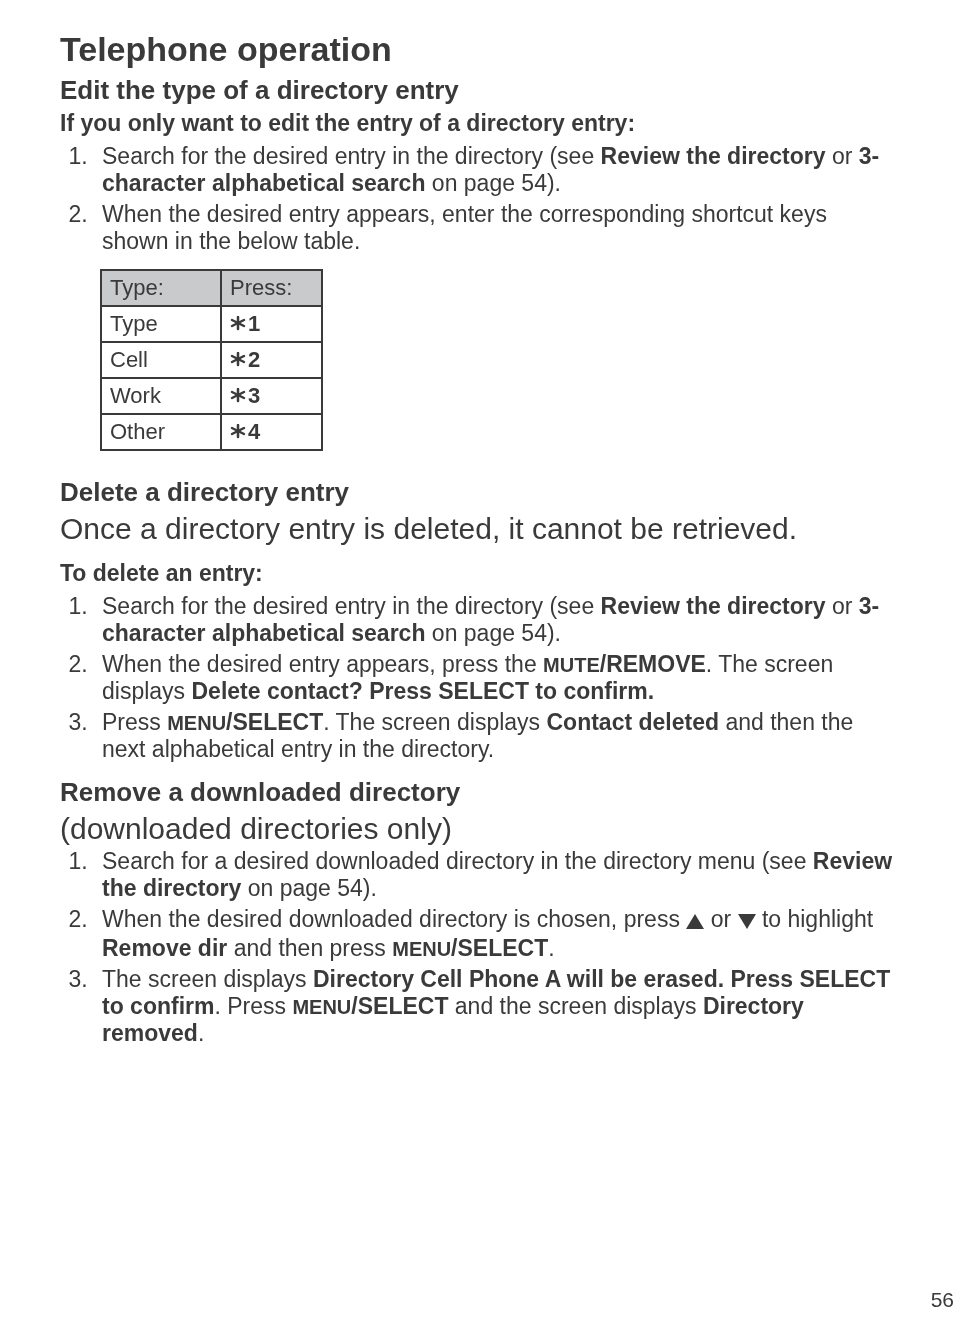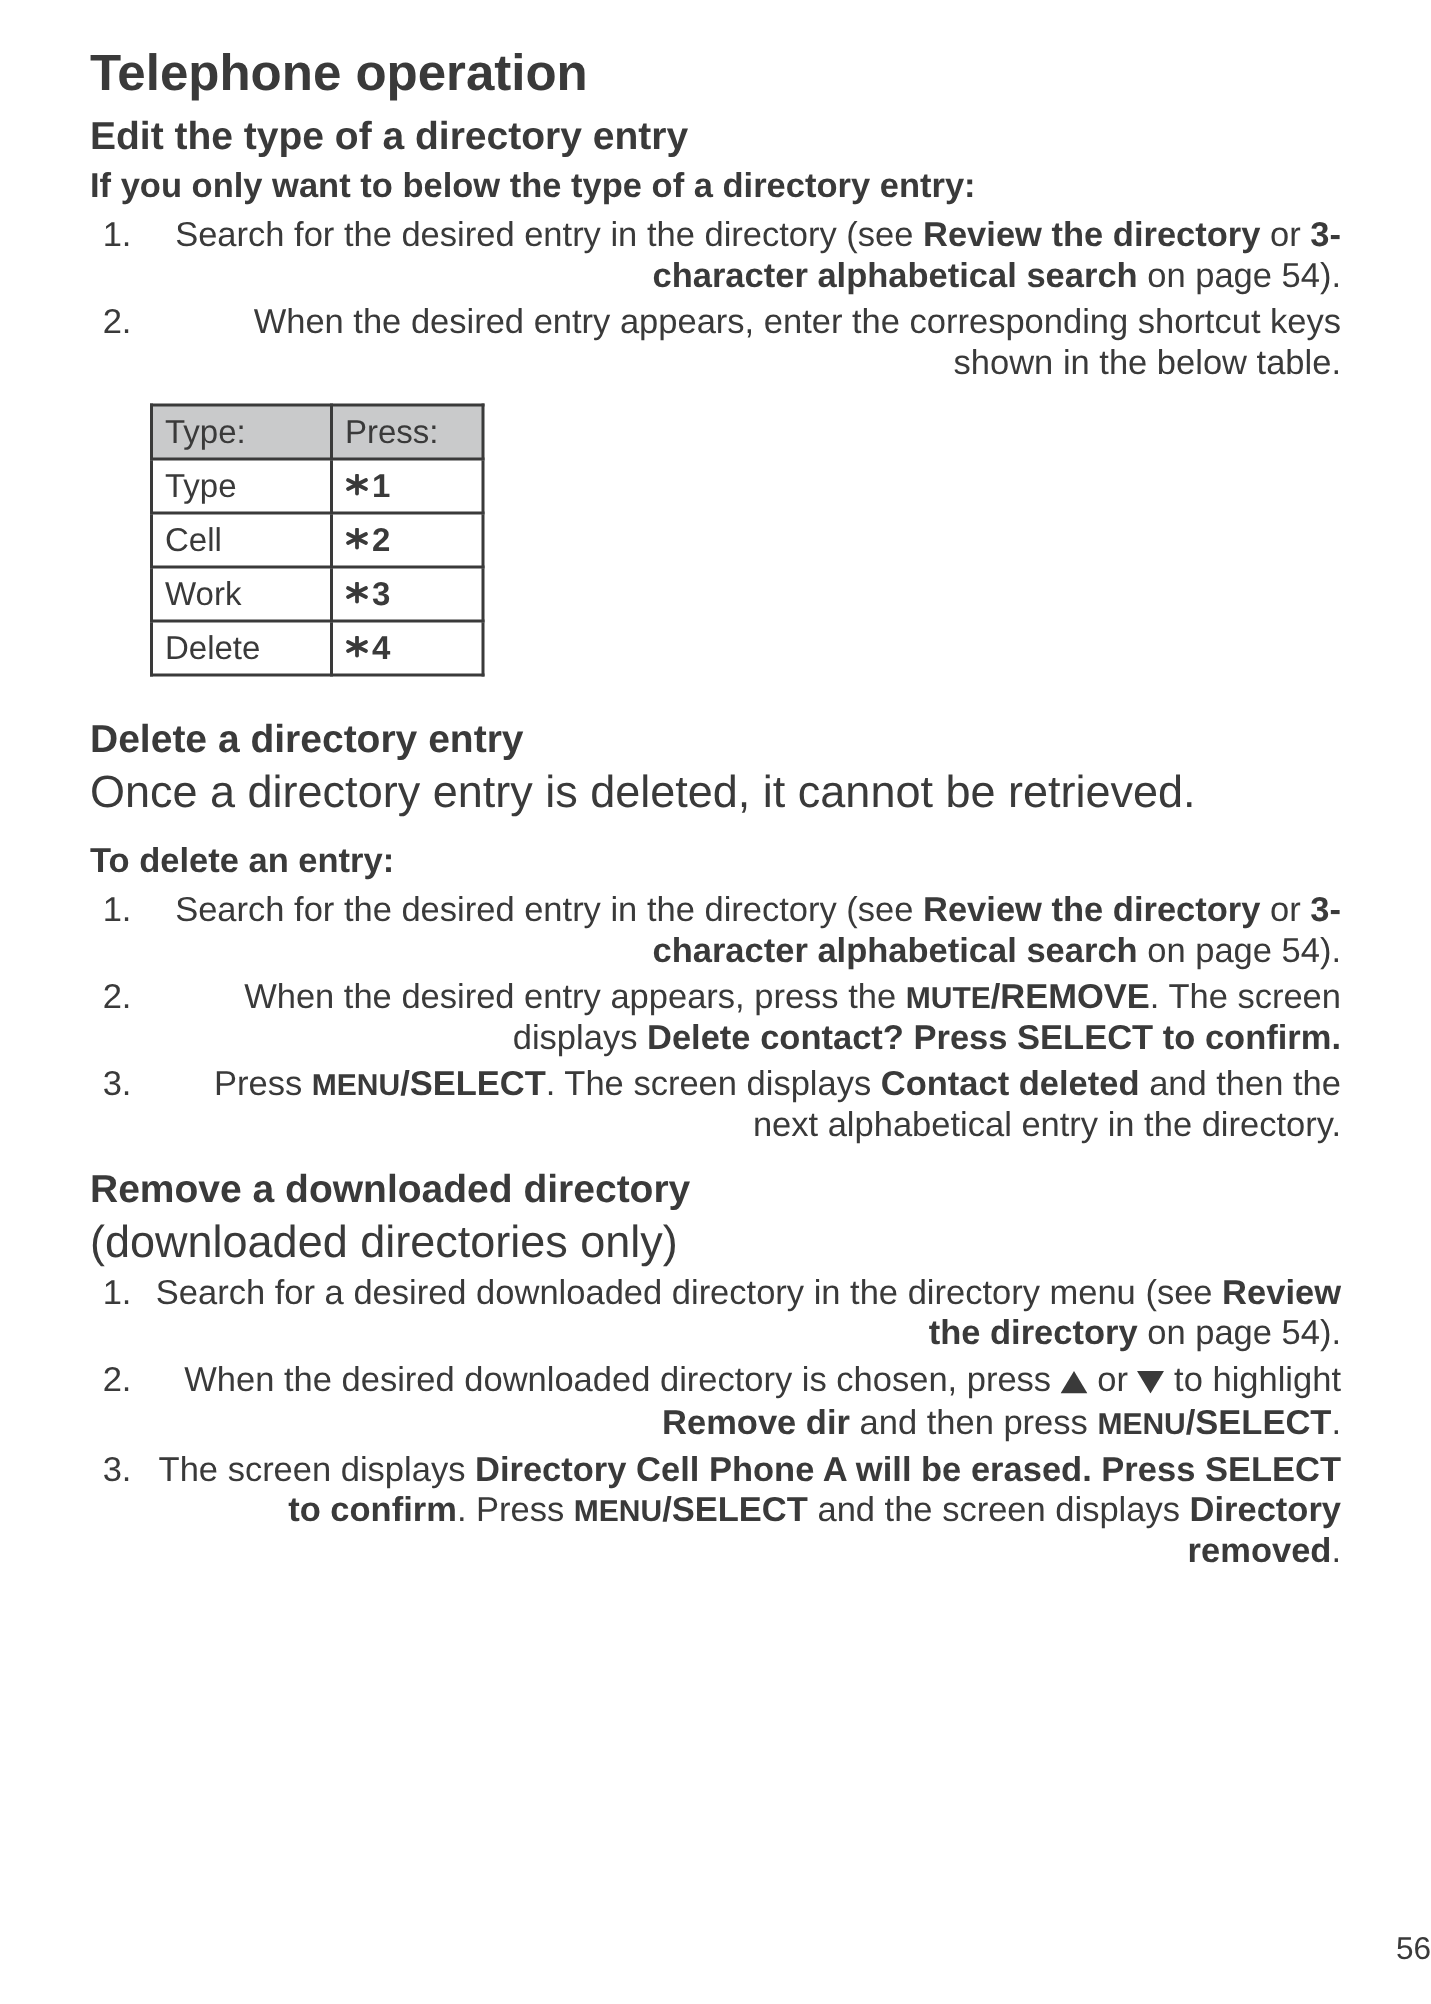--- a/index.html
+++ b/index.html
@@ -28,21 +28,20 @@
       margin: 4px 0 6px 0;
     }
     ol.steps {
       margin: 0 0 14px 0;
       padding-left: 34px;
       font-size: 23px;
     }
     ol.steps li {
       padding-left: 8px;
       margin-bottom: 4px;
-      text-align: right;
     }
     .b { font-weight: bold; }
     p.body {
       font-size: 30px;
       margin: 2px 0 14px 0;
     }
     table.shortcut {
       border-collapse: collapse;
       margin: 6px 0 26px 40px;
     }
@@ -78,21 +77,21 @@
       font-size: 21px;
     }
   </style>
 </head>
 <body>
 
 <h1 class="title">Telephone operation</h1>
 
 <div>
   <h2 class="subtitle">Edit the type of a directory entry</h2>
-  <p class="boldline">If you only want to below the type of a directory entry:</p>
+  <p class="boldline">If you only want to edit the entry of a directory entry:</p>
   <ol class="steps">
     <li>
       <span>Search for the desired entry in the directory (see </span><span class="b">Review the directory</span><span> or </span><span class="b">3-character alphabetical search</span><span> on page 54).</span>
     </li>
     <li>When the desired entry appears, enter the corresponding shortcut keys shown in the below table.</li>
   </ol>
 
   <table class="shortcut">
     <tbody>
         <tr>
@@ -123,21 +122,21 @@
       <td>Work</td>
       <td><span class="star-num"><svg width="16" height="18" viewBox="0 0 16 18">
                 <g stroke="#3a3a3a" stroke-width="2.5" stroke-linecap="round">
                   <line x1="8" y1="1" x2="8" y2="13"></line>
                   <line x1="2" y1="4" x2="14" y2="10"></line>
                   <line x1="14" y1="4" x2="2" y2="10"></line>
                 </g>
               </svg><span>3</span></span></td>
     </tr>
     <tr>
-      <td>Delete</td>
+      <td>Other</td>
       <td><span class="star-num"><svg width="16" height="18" viewBox="0 0 16 18">
                 <g stroke="#3a3a3a" stroke-width="2.5" stroke-linecap="round">
                   <line x1="8" y1="1" x2="8" y2="13"></line>
                   <line x1="2" y1="4" x2="14" y2="10"></line>
                   <line x1="14" y1="4" x2="2" y2="10"></line>
                 </g>
               </svg><span>4</span></span></td>
     </tr>
   </tbody>
     </table>

